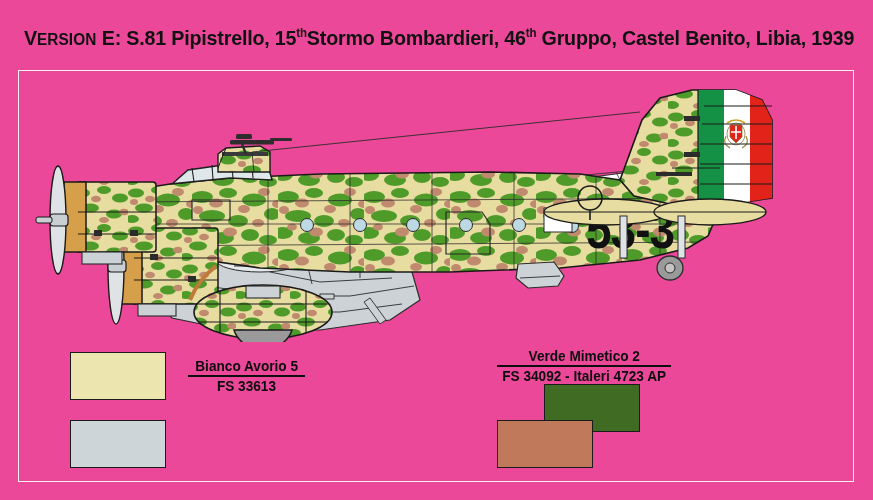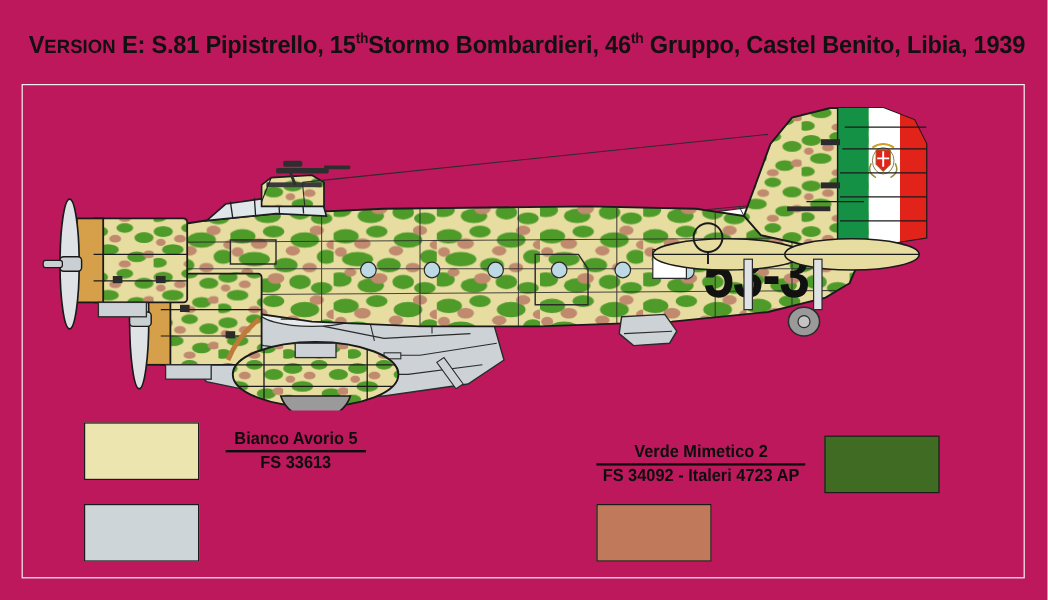--- a/index.html
+++ b/index.html
@@ -13,21 +13,21 @@
     overflow: hidden;
     font-family: "Liberation Sans", sans-serif;
     position: relative;
   }
 
   #page {
     position: absolute;
     left: 0; top: 0;
     width: 873px;
     height: 500px;
-    background: #be185d;
+    background: #ec4899;
   }
 
   
   #frame {
     position: absolute;
     left: 18px; top: 70px;
     width: 836px;
     height: 412px;
     border: 1px solid #f2f2f2;
     box-sizing: border-box;
@@ -116,21 +116,21 @@
     font-size: 14.5px;
     color: #0d0d0d;
     white-space: nowrap;
     transform: scaleX(0.94);
     padding-top: 1px;
   }
 
   
   #entry-bianco   { left: 70px;  top: 4px;  }
   #entry-grigio   { left: 70px;  top: 72px; }
-  #entry-verde    { left: 497px; top: 15px;  }
+  #entry-verde    { left: 497px; top: 0; flex-direction: column;  }
   #entry-bruno    { left: 497px; top: 72px; }
 
   .legend-entry.left .legend-label { margin-left: 22px; }
   .legend-entry.right .legend-label { margin-right: 16px; }
 </style>
 </head>
 <body>
 
 <div id="page">
 

